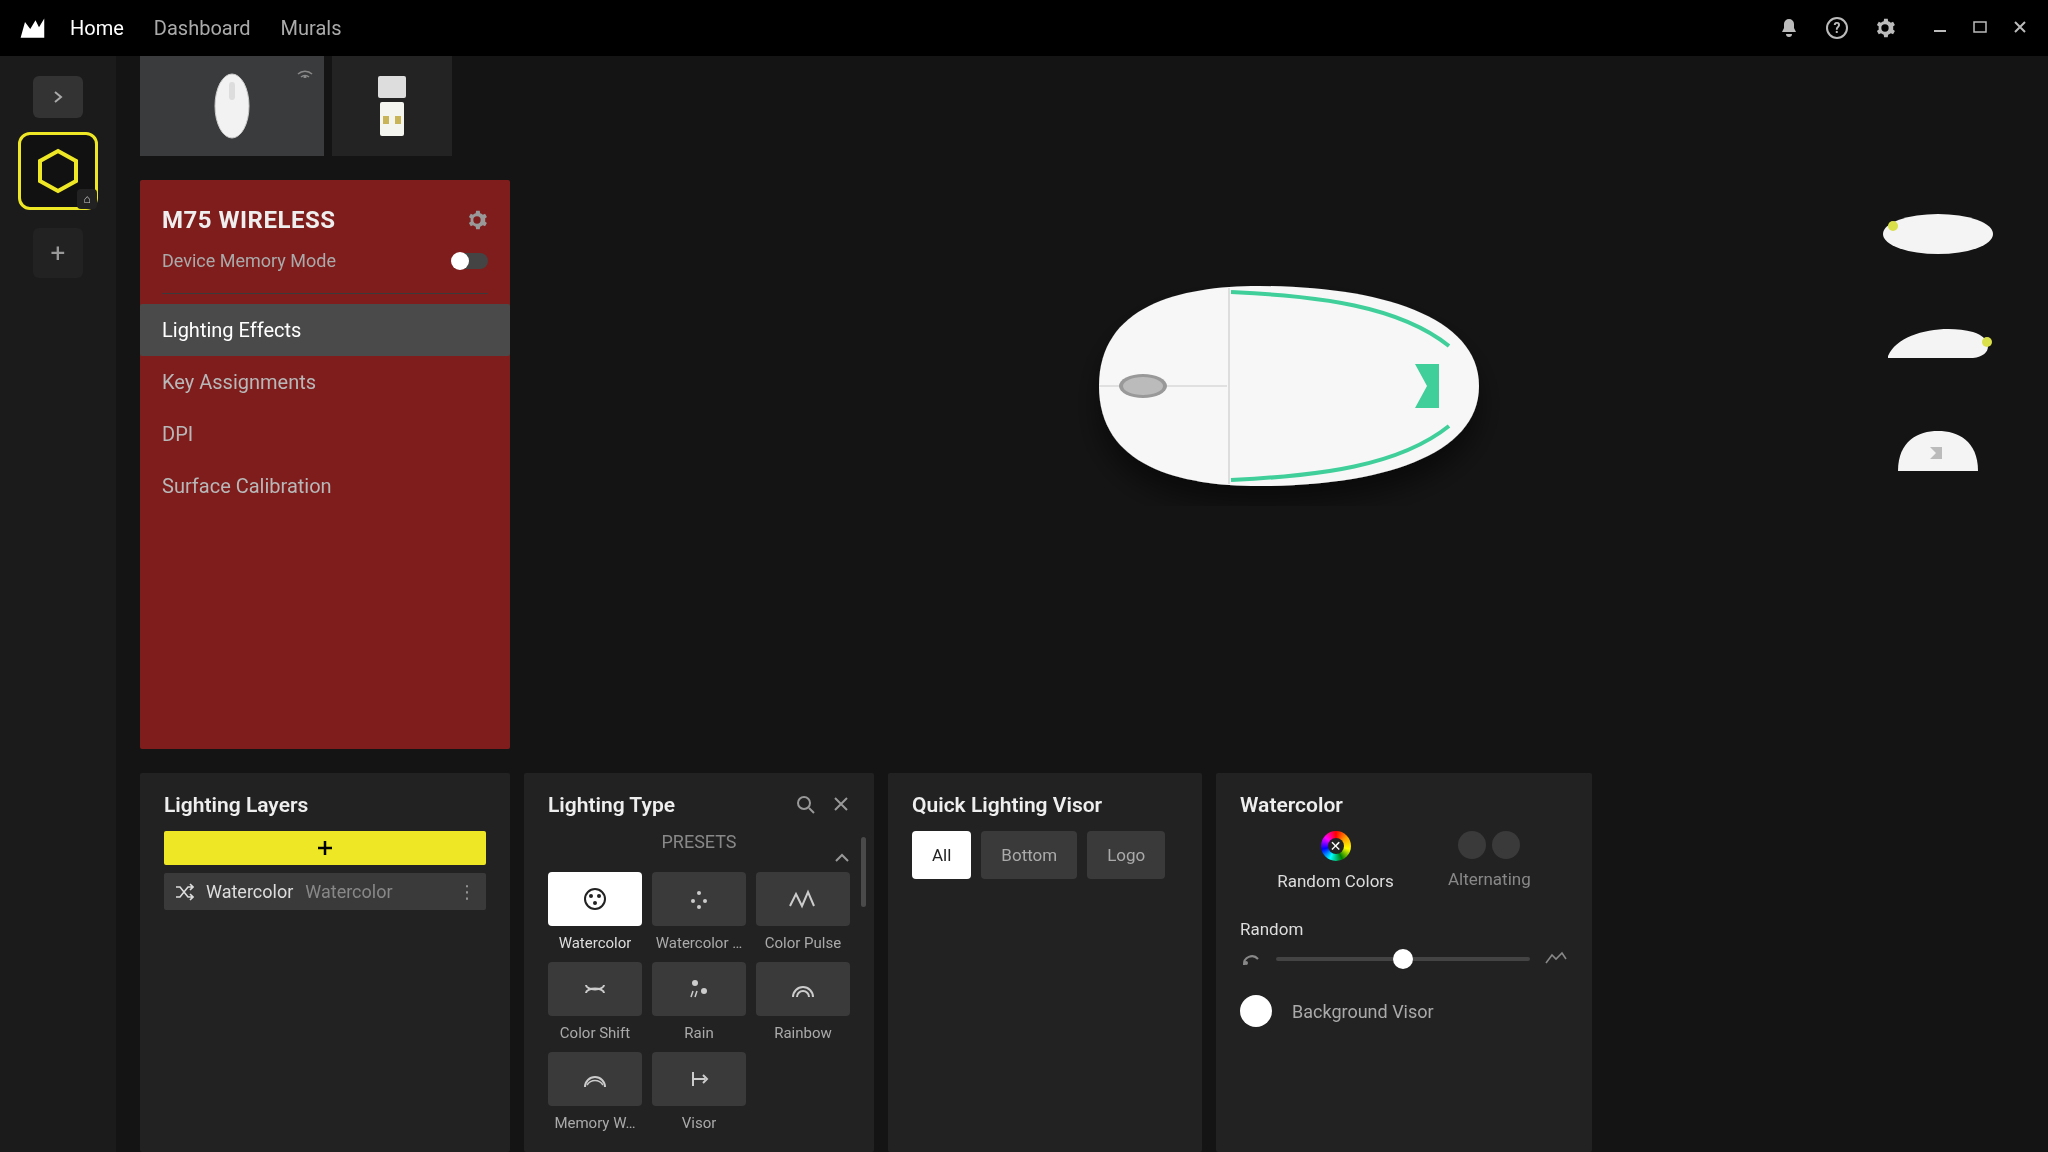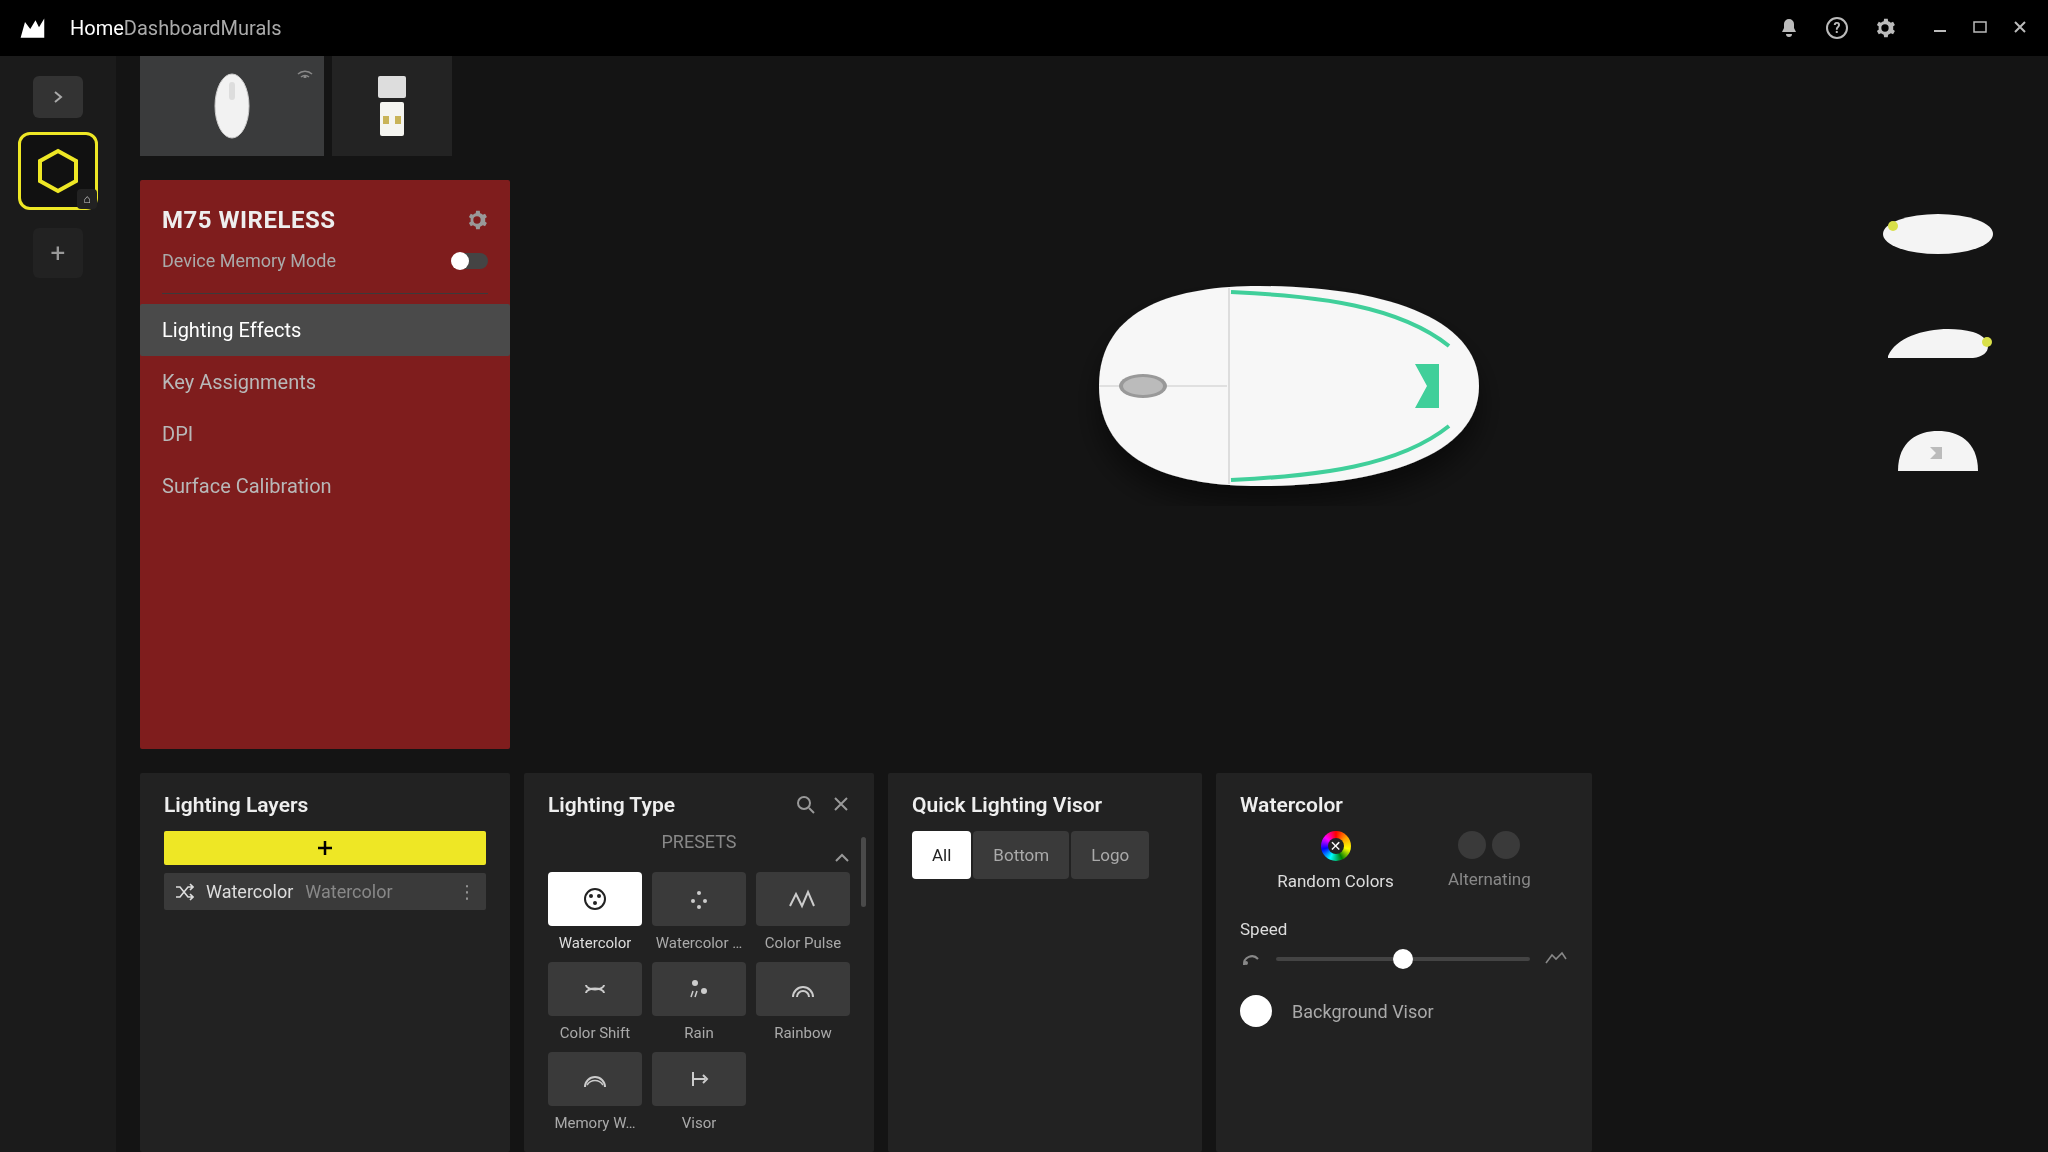--- a/index.html
+++ b/index.html
@@ -1,20 +1,20 @@
 <!DOCTYPE html>
 <html><head>
 <meta charset="utf-8">
 <style>
 * { margin:0; padding:0; box-sizing:border-box; font-family:-apple-system,BlinkMacSystemFont,"Segoe UI",Roboto,sans-serif; }
 body { background:#141414; color:#ddd; width:2048px; height:1152px; overflow:hidden; transform-origin:0 0; }
 .titlebar { height:56px; background:#000; display:flex; align-items:center; padding:0 18px; }
 .logo { width:28px; height:24px; margin-right:24px; }
 .logo svg { width:100%; height:100%; }
-.nav { display:flex; }
+.nav { display:flex; gap:30px; }
 .nav-item { color:#aaa; font-size:20px; cursor:pointer; }
 .nav-item:first-child { color:#fff; }
 .titlebar-right { margin-left:auto; display:flex; align-items:center; gap:26px; color:#bbb; }
 .titlebar-icon { width:22px; height:22px; display:flex; align-items:center; justify-content:center; cursor:pointer; }
 .win-controls { display:flex; gap:22px; margin-left:10px; }
 .win-btn { width:18px; height:18px; cursor:pointer; color:#bbb; }
 
 .body-area { display:flex; height:calc(100% - 56px); }
 .sidebar-rail { width:116px; background:#1b1b1b; padding-top:20px; display:flex; flex-direction:column; align-items:center; gap:14px; }
 .rail-btn { width:50px; height:42px; background:#333; border-radius:6px; display:flex; align-items:center; justify-content:center; cursor:pointer; color:#aaa; }
@@ -63,21 +63,21 @@
 .chev { margin-left:auto; }
 .preset-grid { display:grid; grid-template-columns:repeat(3,94px); gap:10px 10px; margin-top:8px; }
 .preset-cell { display:flex; flex-direction:column; align-items:center; gap:8px; }
 .preset-btn { width:94px; height:54px; background:#3a3a3a; border-radius:4px; display:flex; align-items:center; justify-content:center; cursor:pointer; color:#ccc; }
 .preset-btn.active { background:#fff; color:#222; }
 .preset-label { font-size:15px; color:#aaa; text-align:center; white-space:nowrap; overflow:hidden; text-overflow:ellipsis; max-width:94px; }
 .preset-btn.active + .preset-label { color:#ddd; }
 .scroll-ind { position:absolute; right:8px; top:64px; width:5px; height:70px; background:#4a4a4a; border-radius:3px; }
 
 .zone-panel { width:314px; }
-.zone-btns { display:flex; gap:2px; margin-top:12px; }
+.zone-btns { display:flex; gap:10px; margin-top:12px; }
 .zone-btn { padding:14px 20px; background:#3a3a3a; border-radius:4px; cursor:pointer; color:#aaa; font-size:17px; }
 .zone-btn.active { background:#fff; color:#222; }
 
 .effect-panel { width:376px; }
 .color-opts { display:flex; gap:54px; margin-top:8px; justify-content:center; }
 .color-opt { display:flex; flex-direction:column; align-items:center; gap:10px; cursor:pointer; }
 .color-circle { width:30px; height:30px; border-radius:50%; }
 .circle-rand { background:conic-gradient(red,orange,yellow,green,cyan,blue,magenta,red); position:relative; }
 .circle-rand::after { content:""; position:absolute; inset:7px; background:#222; border-radius:50%; }
 .circle-shuffle { position:absolute; z-index:2; color:#fff; font-size:14px; }
@@ -397,21 +397,21 @@
           </div>
           <div class="color-opt">
             <div class="circle-pair">
                 <div class="circle-grey"></div>
                 <div class="circle-grey"></div>
               </div>
             <div class="opt-label dim">Alternating</div>
           </div>
         </div>
         <div class="speed-section">
-          <div class="speed-label">Speed</div>
+          <div class="speed-label">Random</div>
           <div class="slider-row">
             <span class="slider-icon">
                 <svg width="22" height="16">
                   <path d="M4 14a8 8 0 0 1 14-6" stroke="#888" stroke-width="2" fill="none"></path>
                   <circle cx="6" cy="12" r="2" fill="#888"></circle>
                 </svg>
               </span>
             <div class="slider">
                 <div class="slider-thumb"></div>
               </div>

